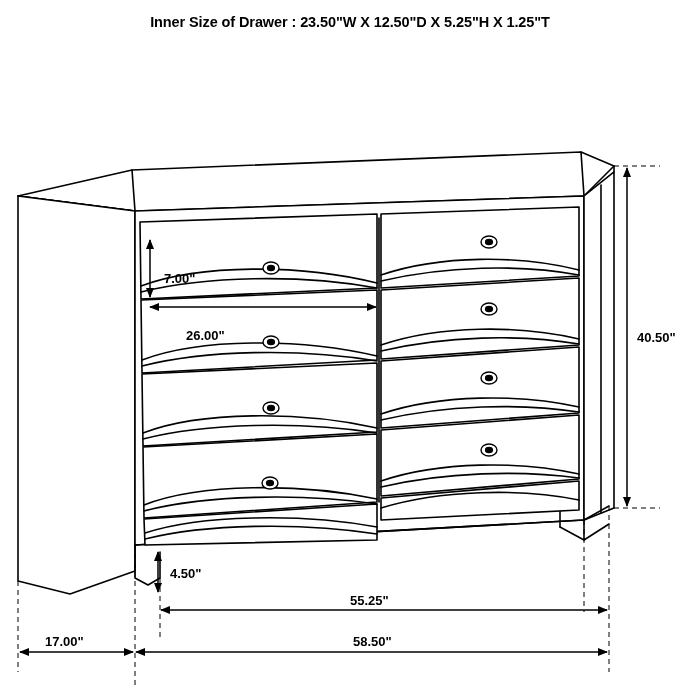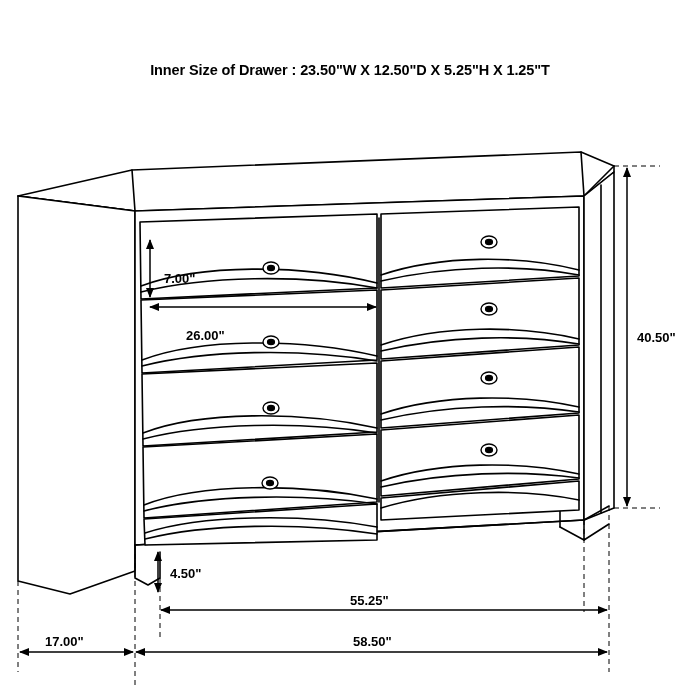--- a/index.html
+++ b/index.html
@@ -22,21 +22,20 @@
   .title {
     position: absolute;
     left: 0;
     top: 14px;
     width: 700px;
     text-align: center;
     font-size: 14.5px;
     font-weight: bold;
     color: #000000;
     letter-spacing: -0.1px;
-    margin-top: 48px;
   }
   svg.diagram {
     position: absolute;
     left: 0;
     top: 0;
     width: 700px;
     height: 700px;
   }
   .dimlabel {
     position: absolute;

